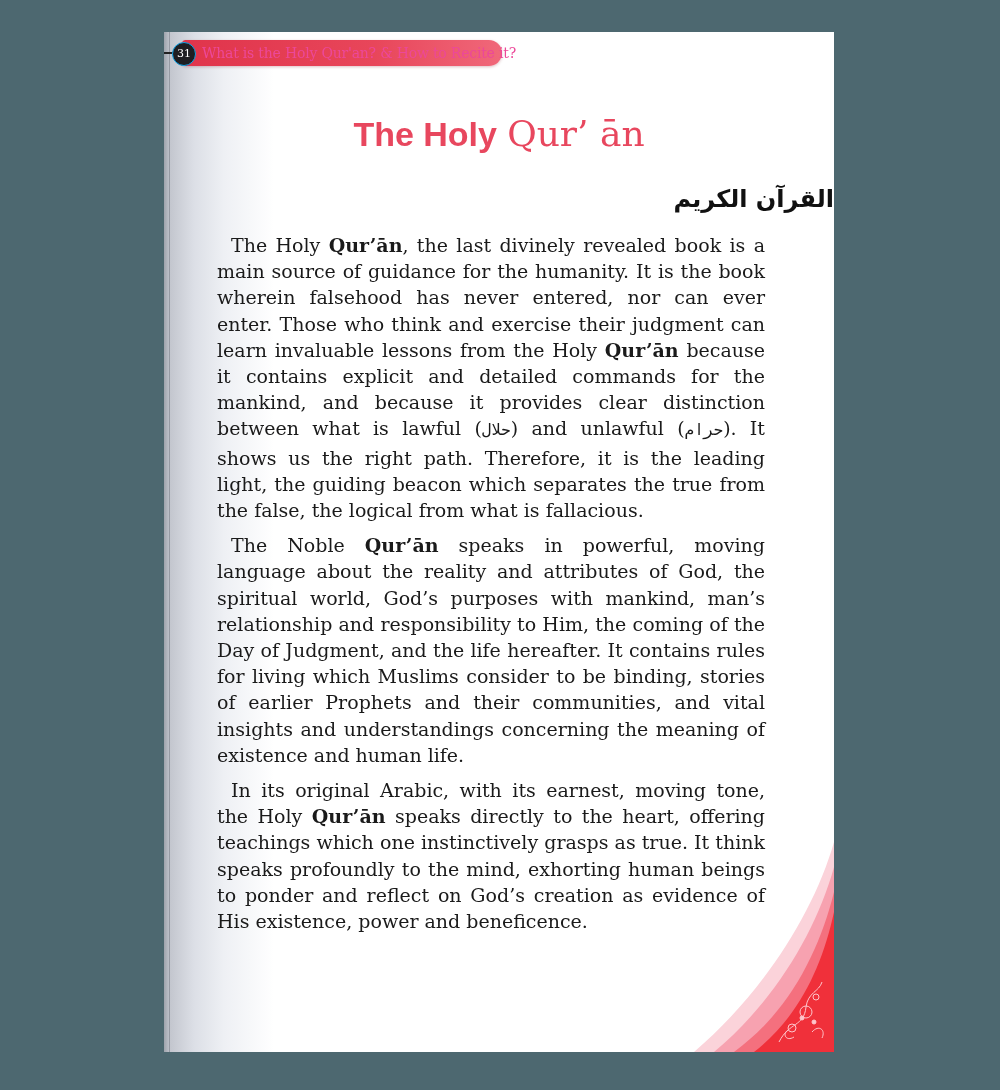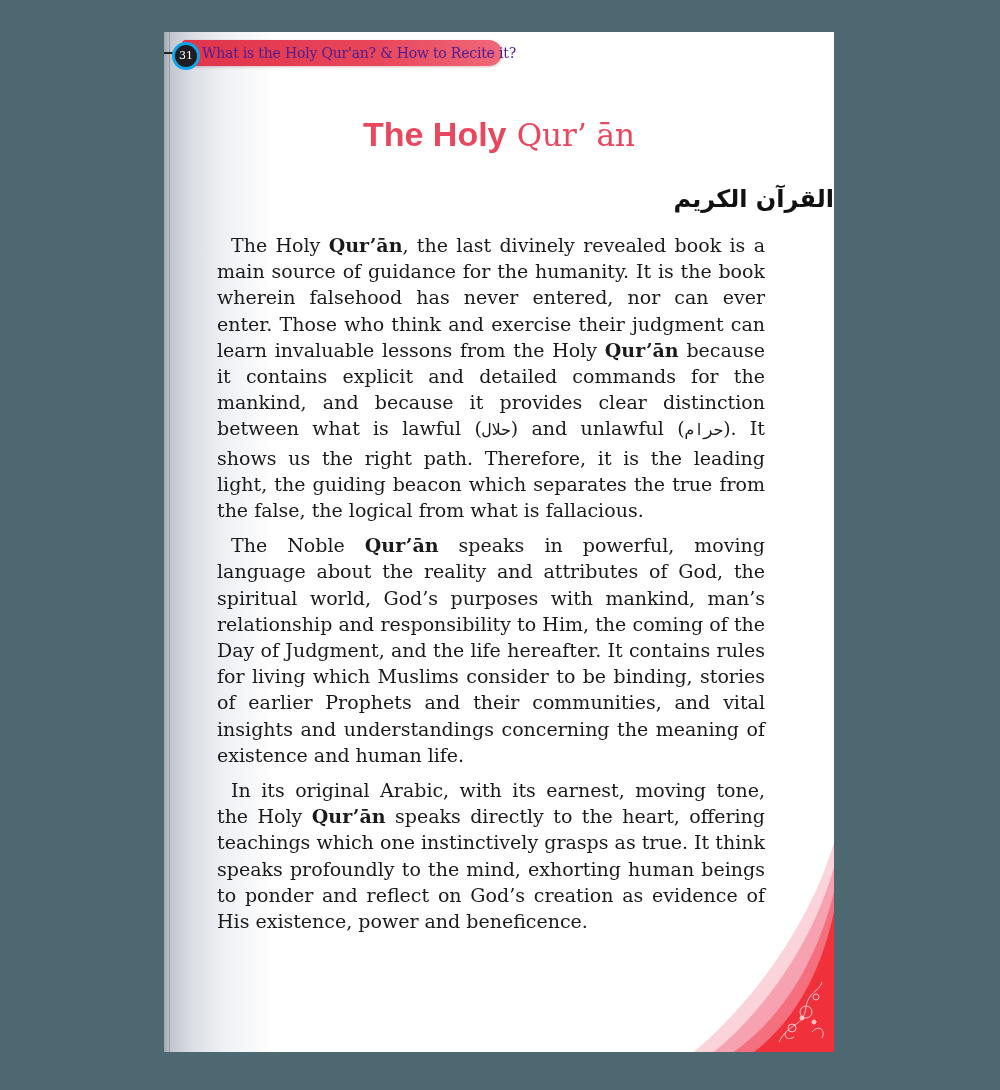--- a/index.html
+++ b/index.html
@@ -34,48 +34,48 @@
     box-shadow: 0 1px 3px rgba(120,0,20,0.25);
   }
   .header-line {
     position: absolute; left: 0; top: 20px; width: 20px; height: 2px;
     background: #222;
   }
   .page-number {
     position: absolute; left: 8px; top: 10px;
     width: 22px; height: 22px; border-radius: 50%;
     background: #1e1e22;
-    border: 3px solid #0ea5e9;
+    border: 1px solid #0ea5e9;
     color: #fff;
     font-family: "DejaVu Serif", serif;
     font-size: 11px; line-height: 22px; text-align: center;
   }
   .header-title {
     position: absolute; left: 38px; top: 10px;
-    color: #4c1d95;
+    color: #ec4899;
     font-family: "DejaVu Serif", serif;
     font-size: 14px; line-height: 22px;
     white-space: nowrap;
     letter-spacing: -0.2px;
   }
   .title {
     position: absolute; left: 0; right: 0; top: 80px;
     text-align: center;
     color: #e8475e;
     font-size: 32px;
     line-height: 44px;
   }
   .title .sans {
     font-family: "Liberation Sans", sans-serif;
     font-weight: bold;
     font-size: 34px;
   }
   .title .serif {
     font-family: "DejaVu Serif", serif;
-    font-size: 31px;
+    font-size: 36px;
   }
   .arabic-title {
     position: absolute; left: 0; right: 0; top: 153px;
     text-align: right;
     direction: rtl;
     font-family: "DejaVu Sans", sans-serif;
     font-weight: bold;
     font-size: 24px;
     color: #111;
   }

